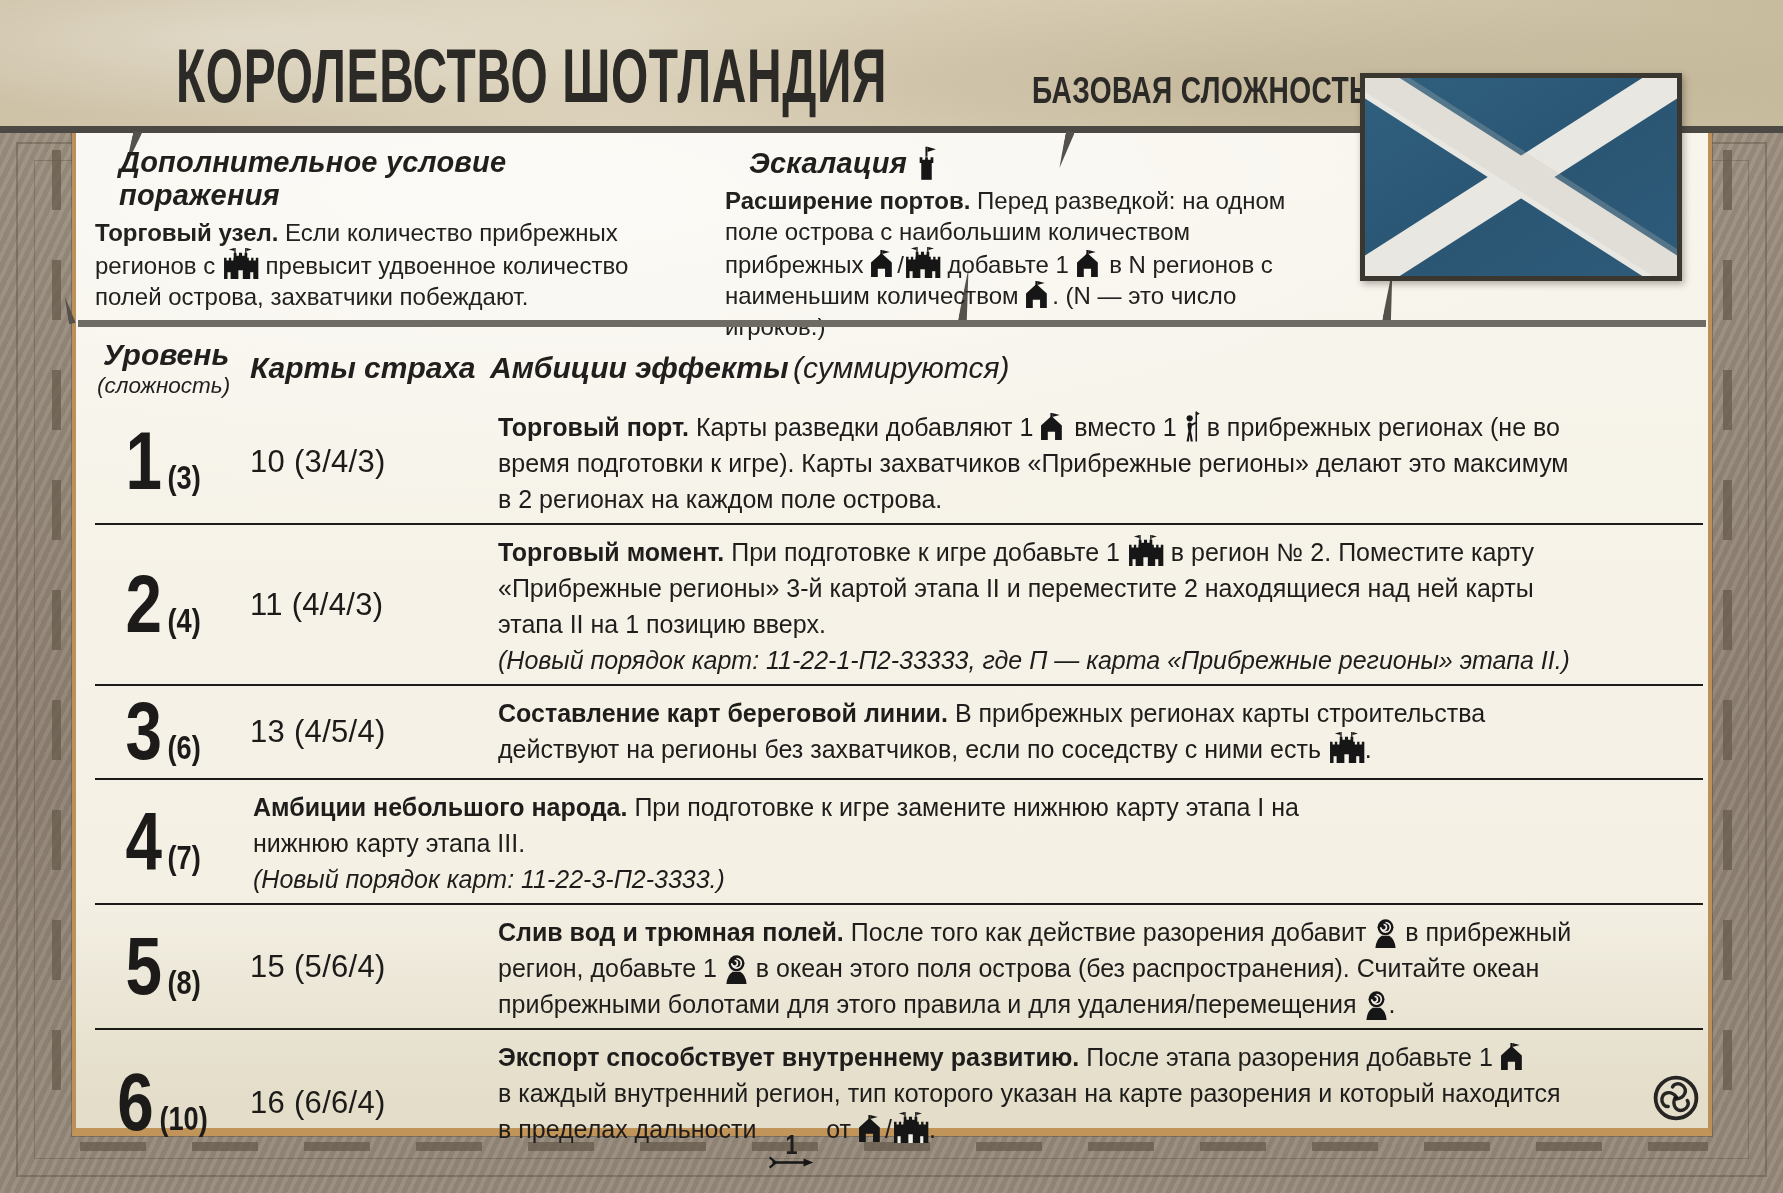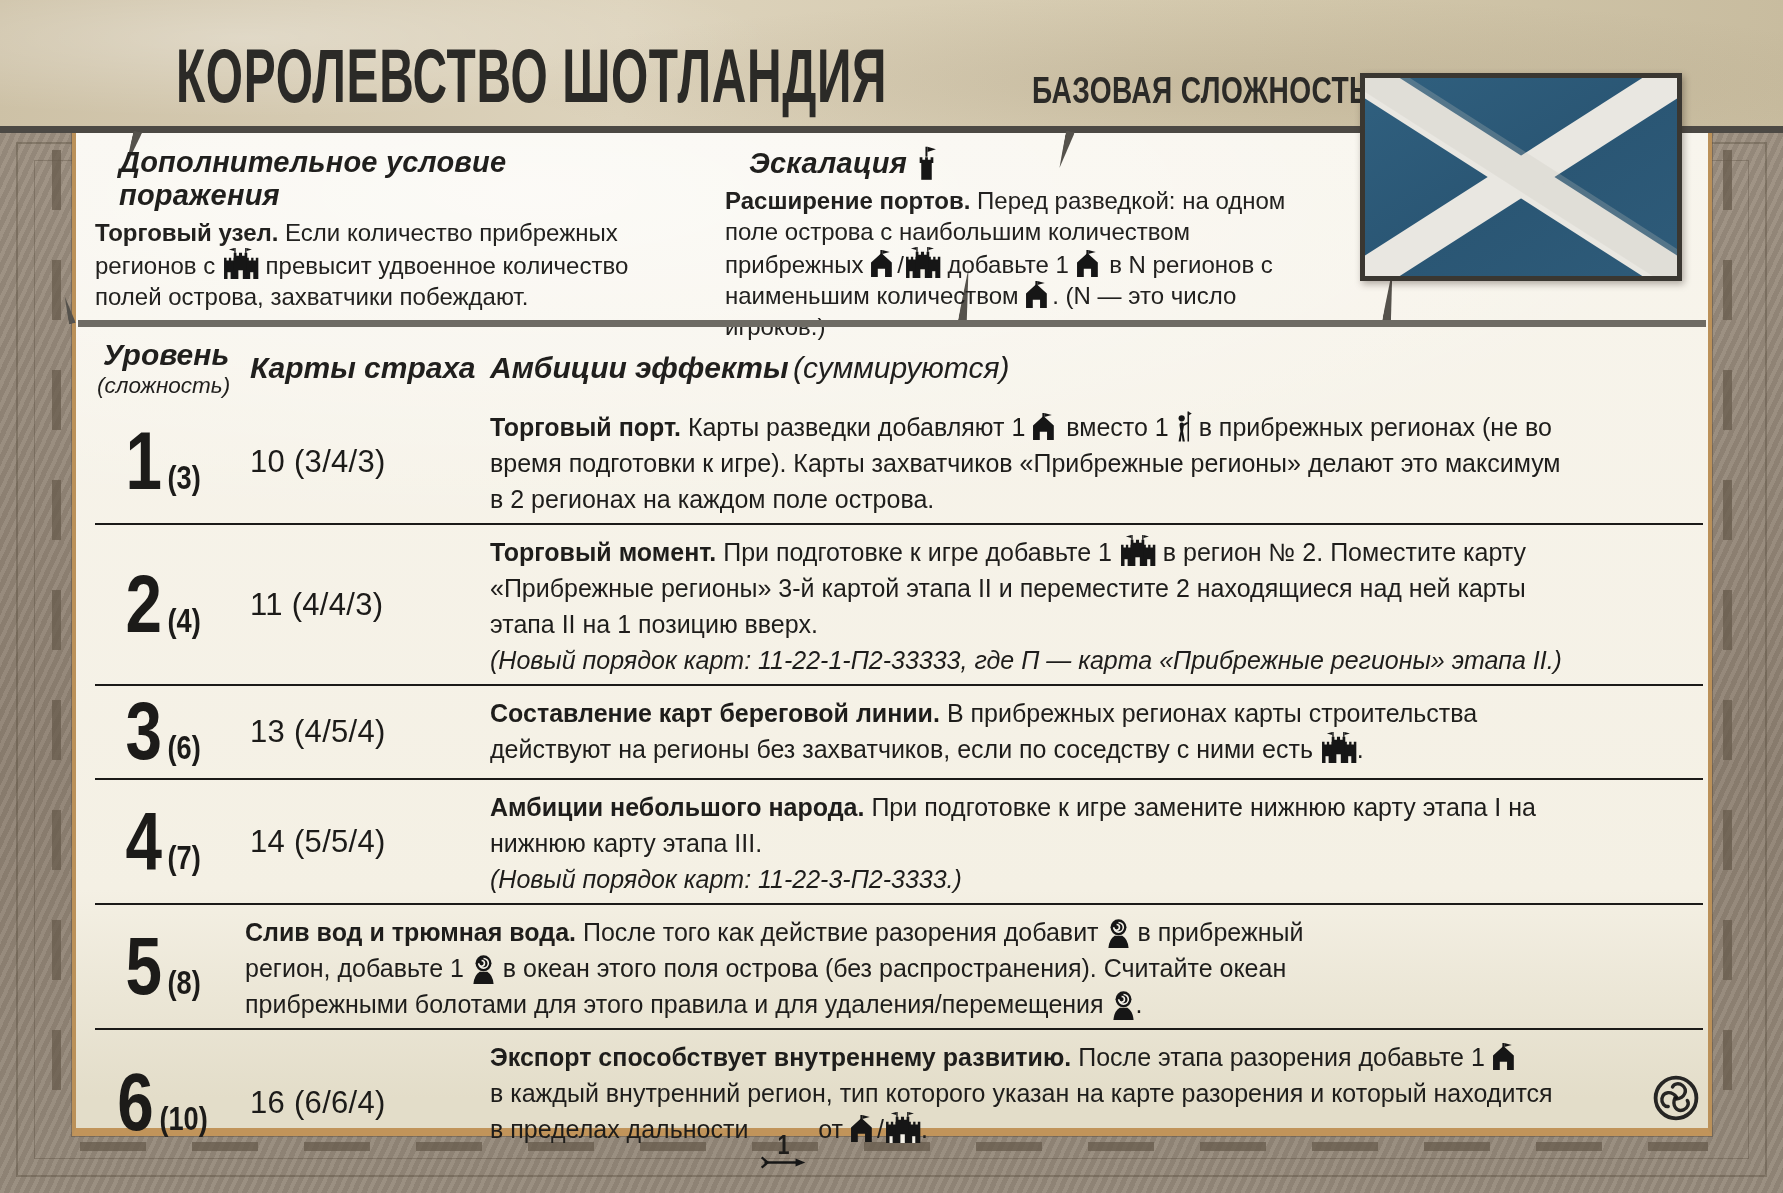--- a/index.html
+++ b/index.html
@@ -69,21 +69,21 @@
   .th-sub{font-style:italic;font-size:22.5px;margin-top:1px;margin-left:-6px;white-space:nowrap;}
   .th-note{font-style:italic;font-weight:400;}
   .trow{display:flex;border-top:2.5px solid #1b1a18;}
   .trow:first-child{border-top:none;}
   .c-level{width:150px;display:flex;align-items:center;justify-content:center;padding-right:14px;box-sizing:border-box;}
   .lvl-wrap{display:inline-flex;align-items:baseline;transform:scaleX(.8);}
   .lvl-num{font-size:82px;font-weight:700;line-height:.82;color:#1c1b19;}
   .lvl-diff{font-size:34px;font-weight:700;margin-left:7px;color:#1c1b19;}
   .c-fear{width:245px;display:flex;align-items:center;padding-left:5px;box-sizing:border-box;
     font-size:31px;letter-spacing:.3px;color:#1c1b19;}
-  .c-effect{flex:1;}
+  .c-effect{flex:1;margin-left:8px;}
   .fx{max-width:1088px;font-size:25px;line-height:36px;padding-top:9px;padding-bottom:6px;color:#1e1d1b;}
 
   
   .tok{fill:#161616;display:inline-block;}
   .icon-town{width:27px;height:27px;vertical-align:-4px;}
   .icon-city{width:37px;height:31px;vertical-align:-5px;}
   .icon-explorer{width:16px;height:31px;vertical-align:-6px;}
   .icon-blight{width:25px;height:29px;vertical-align:-7px;}
   .icon-tower{width:21px;height:34px;vertical-align:-2px;}
   .icon-range-arrow{width:46px;height:13px;}
@@ -271,34 +271,34 @@
             </svg><span class="tk-r">.</span></div>
         </div>
       </div>
       <div class="trow" style="min-height: 114px;">
         <div class="c-level">
           <span class="lvl-wrap">
             <span class="lvl-num">4</span>
             <span class="lvl-diff">(7)</span>
           </span>
         </div>
-        <div class="c-fear">14 (5/5/4)</div>
         <div class="c-effect">
           <div class="fx"><span class="tk-b">Амбиции небольшого народа. </span><span class="tk-r">При подготовке к игре замените нижнюю карту этапа I на нижнюю карту этапа III.</span><br><span class="tk-i">(Новый порядок карт: 11-22-3-П2-3333.)</span></div>
         </div>
       </div>
       <div class="trow" style="min-height: 120px;">
         <div class="c-level">
           <span class="lvl-wrap">
             <span class="lvl-num">5</span>
             <span class="lvl-diff">(8)</span>
           </span>
         </div>
-        <div class="c-effect">
-          <div class="fx"><span class="tk-b">Слив вод и трюмная вода. </span><span class="tk-r">После того как действие разорения добавит </span><svg class="tok icon-blight">
+        <div class="c-fear">15 (5/6/4)</div>
+        <div class="c-effect">
+          <div class="fx"><span class="tk-b">Слив вод и трюмная полей. </span><span class="tk-r">После того как действие разорения добавит </span><svg class="tok icon-blight">
               <use href="#sym-blight"></use>
             </svg><span class="tk-r"> в прибрежный регион, добавьте 1 </span><svg class="tok icon-blight">
               <use href="#sym-blight"></use>
             </svg><span class="tk-r"> в океан этого поля острова (без распространения). Считайте океан прибрежными болотами для этого правила и для удаления/перемещения </span><svg class="tok icon-blight">
               <use href="#sym-blight"></use>
             </svg><span class="tk-r">.</span></div>
         </div>
       </div>
       <div class="trow" style="min-height: 118px;">
         <div class="c-level">

